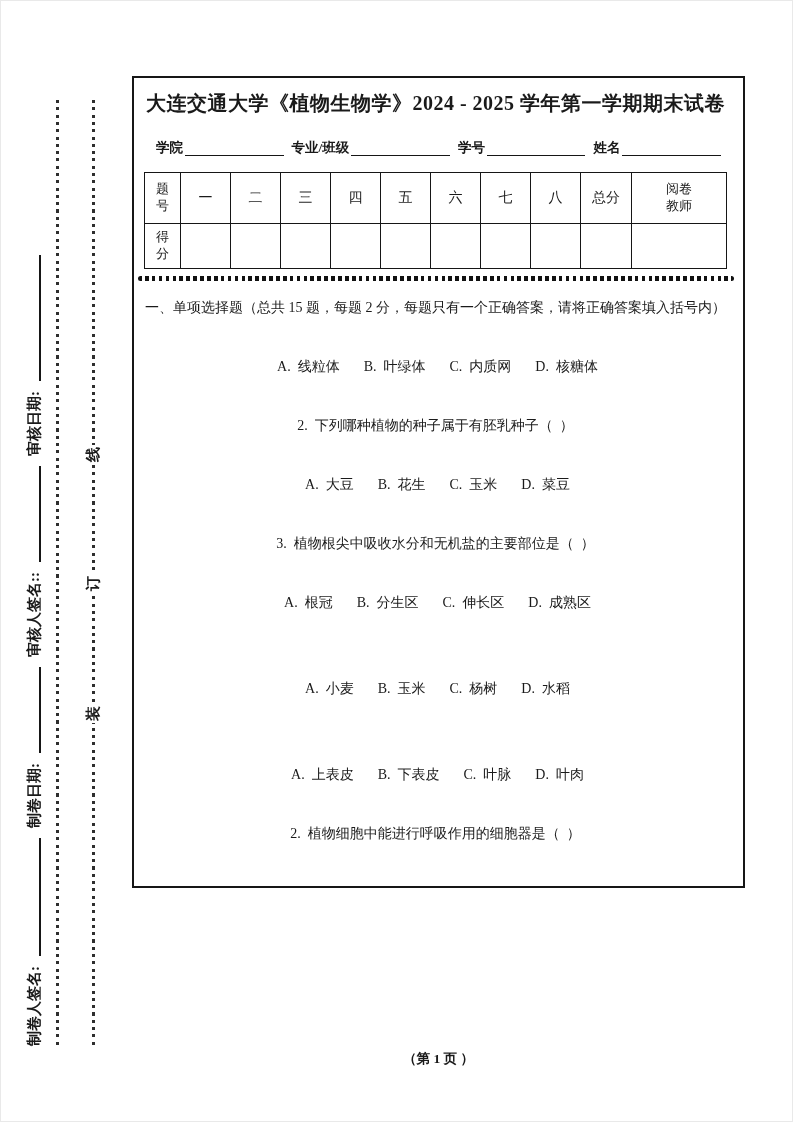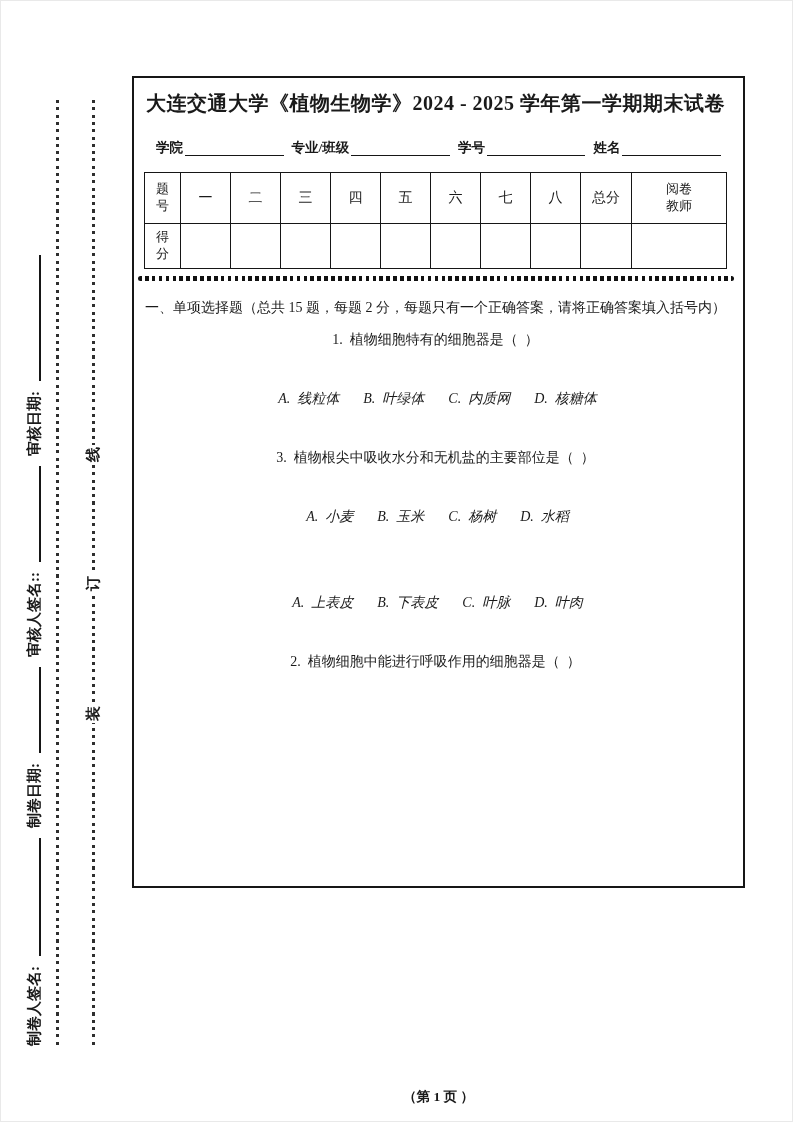--- a/index.html
+++ b/index.html
@@ -59,24 +59,24 @@
   .score .r2 td { height:44px; }
   .two { white-space:pre-line; font-size:13px; line-height:1.3; }
 
   .dotsep {
     margin:7px 0 0 -6px; width:596px; height:5px; border-radius:3px;
     background:repeating-linear-gradient(90deg,#111 0 3.6px,transparent 3.6px 6.9px);
   }
 
   .questions { margin-top:13px; font-size:14px;text-align:center; }
   .q { margin:0 0 5px; line-height:27px; white-space:pre-wrap; }
-  .opt { margin-right:24px; white-space:pre-wrap; display:inline-block;font-style:italic; }
+  .opt { margin-right:24px; white-space:pre-wrap; display:inline-block; }
 
   .footer {
-    position:absolute; left:132px; top:1088px; width:613px; text-align:center;
+    position:absolute; left:132px; top:1050px; width:613px; text-align:center;
     font-size:13.5px; font-weight:bold; white-space:pre-wrap;
   }
 </style>
 </head>
 <body>
 
 <div class="page">
 
   <div class="side-labels">
     <span class="sl">制卷人签名:</span>
@@ -155,27 +155,33 @@
         <td></td>
       </tr>
       </tbody>
     </table>
 
     <div class="dotsep"></div>
 
     <div class="questions">
       <p class="q">一、单项选择题（总共 15 题，每题 2 分，每题只有一个正确答案，请将正确答案填入括号内）</p>
 
-      <p class="q">1.  植物细胞特有的细胞器是（  ）</p>
       <p class="q">
         <span class="opt">A.  线粒体</span><span class="opt">B.  叶绿体</span><span class="opt">C.  内质网</span><span class="opt">D.  核糖体</span>
       </p>
 
+      <p class="q">2.  下列哪种植物的种子属于有胚乳种子（  ）</p>
+      <p class="q">
+        <span class="opt">A.  大豆</span><span class="opt">B.  花生</span><span class="opt">C.  玉米</span><span class="opt">D.  菜豆</span>
+      </p>
 
       <p class="q">3.  植物根尖中吸收水分和无机盐的主要部位是（  ）</p>
+      <p class="q">
+        <span class="opt">A.  根冠</span><span class="opt">B.  分生区</span><span class="opt">C.  伸长区</span><span class="opt">D.  成熟区</span>
+      </p>
 
 
       <p class="q">
         <span class="opt">A.  小麦</span><span class="opt">B.  玉米</span><span class="opt">C.  杨树</span><span class="opt">D.  水稻</span>
       </p>
 
       <p class="q">
         <span class="opt">A.  上表皮</span><span class="opt">B.  下表皮</span><span class="opt">C.  叶脉</span><span class="opt">D.  叶肉</span>
       </p>
 

